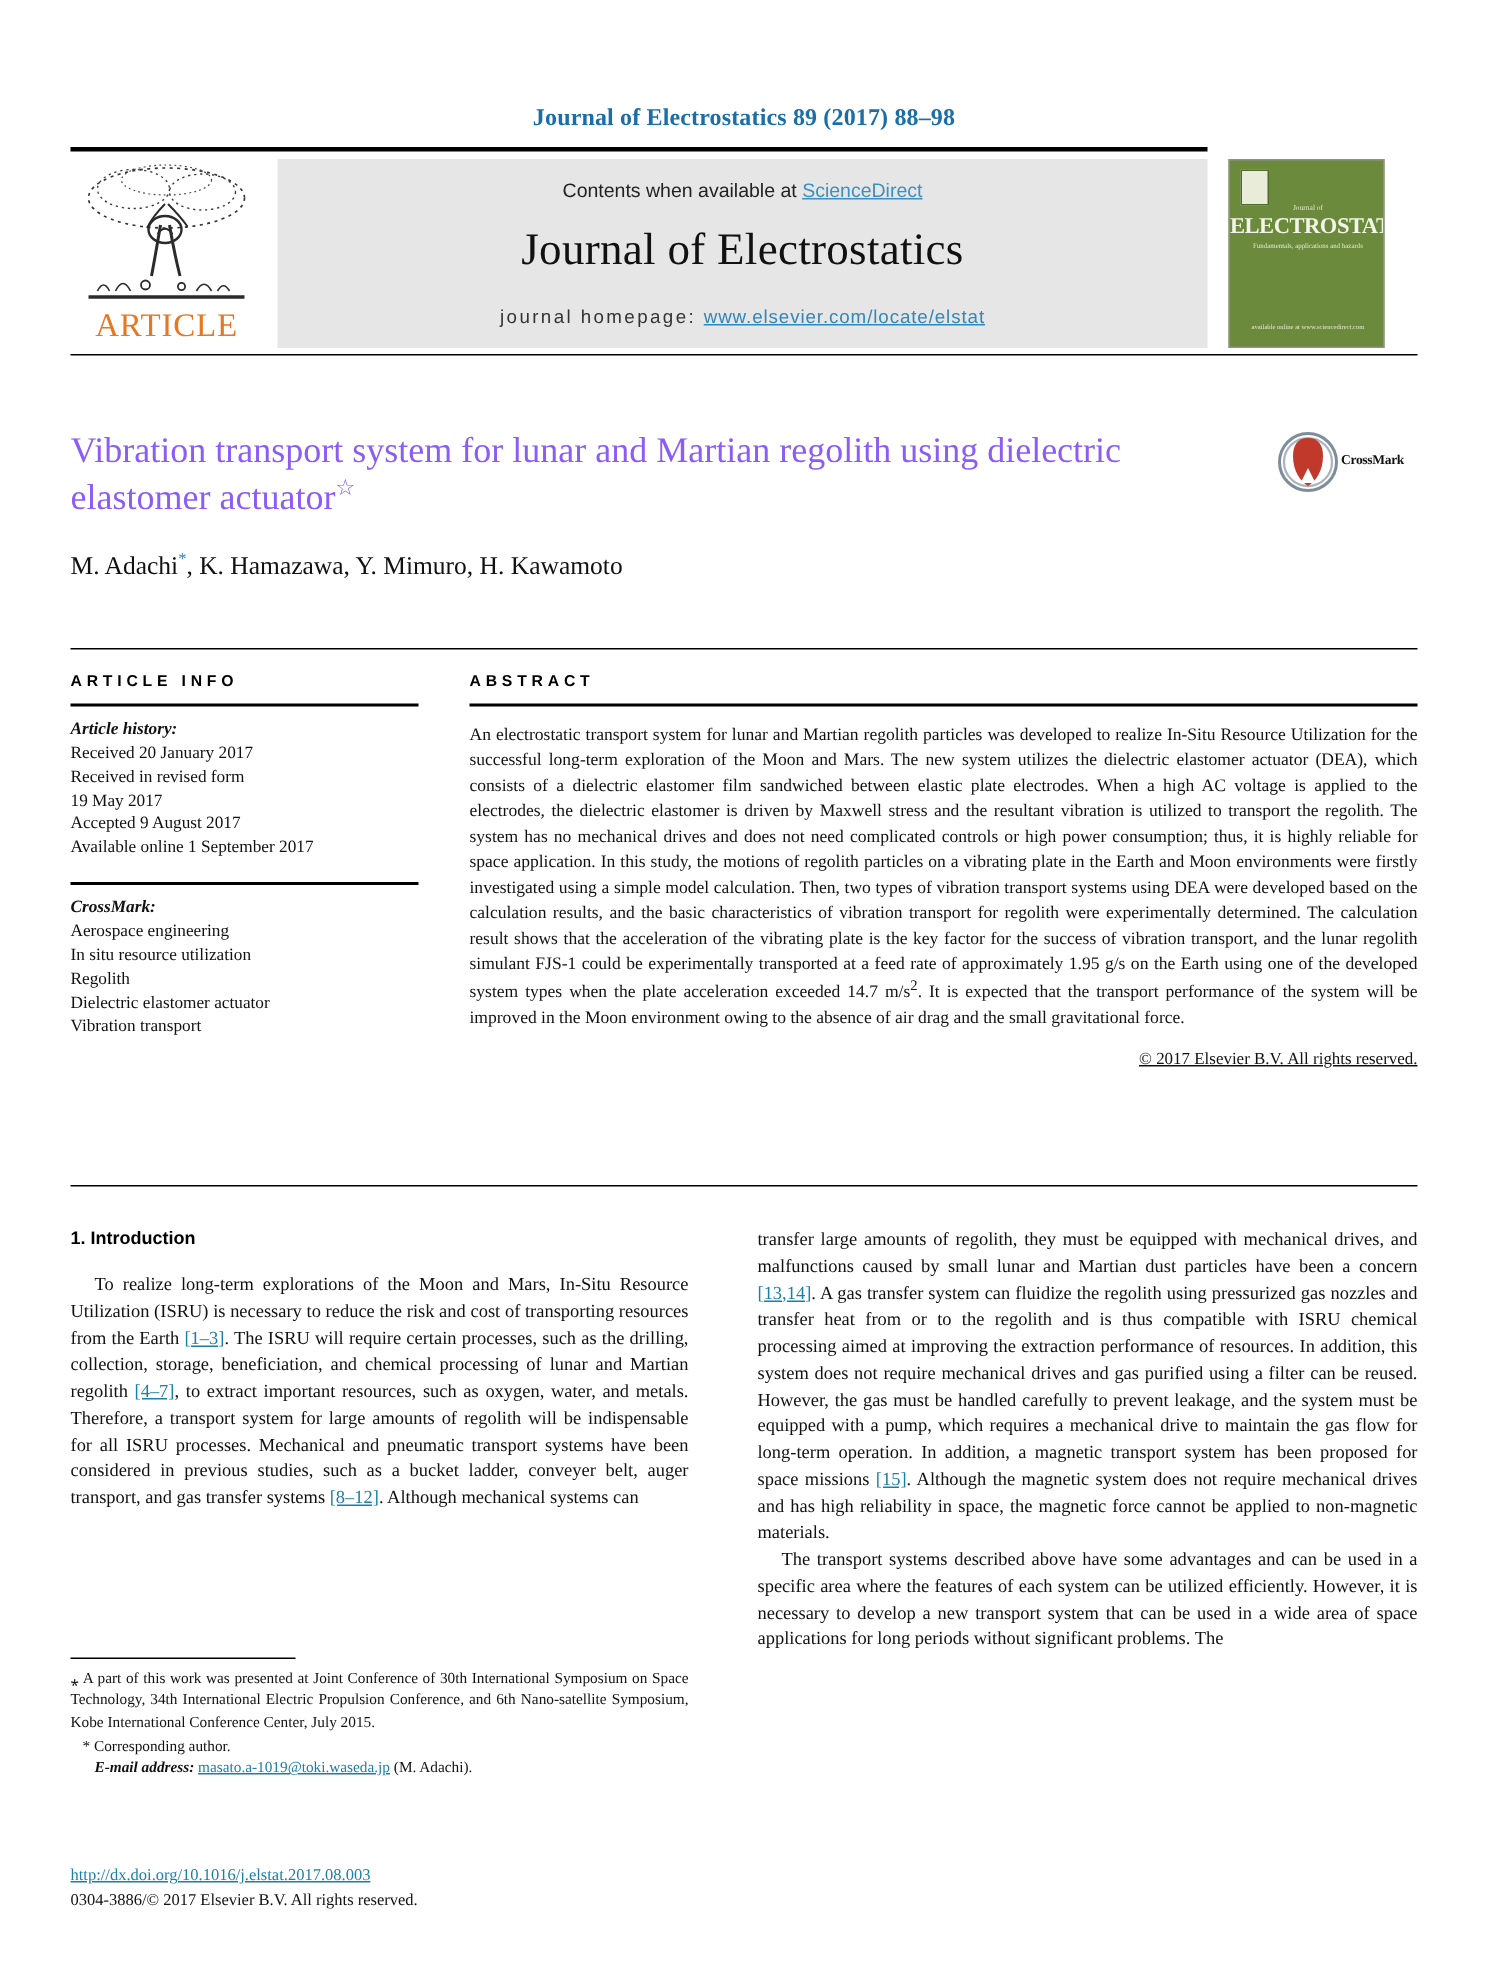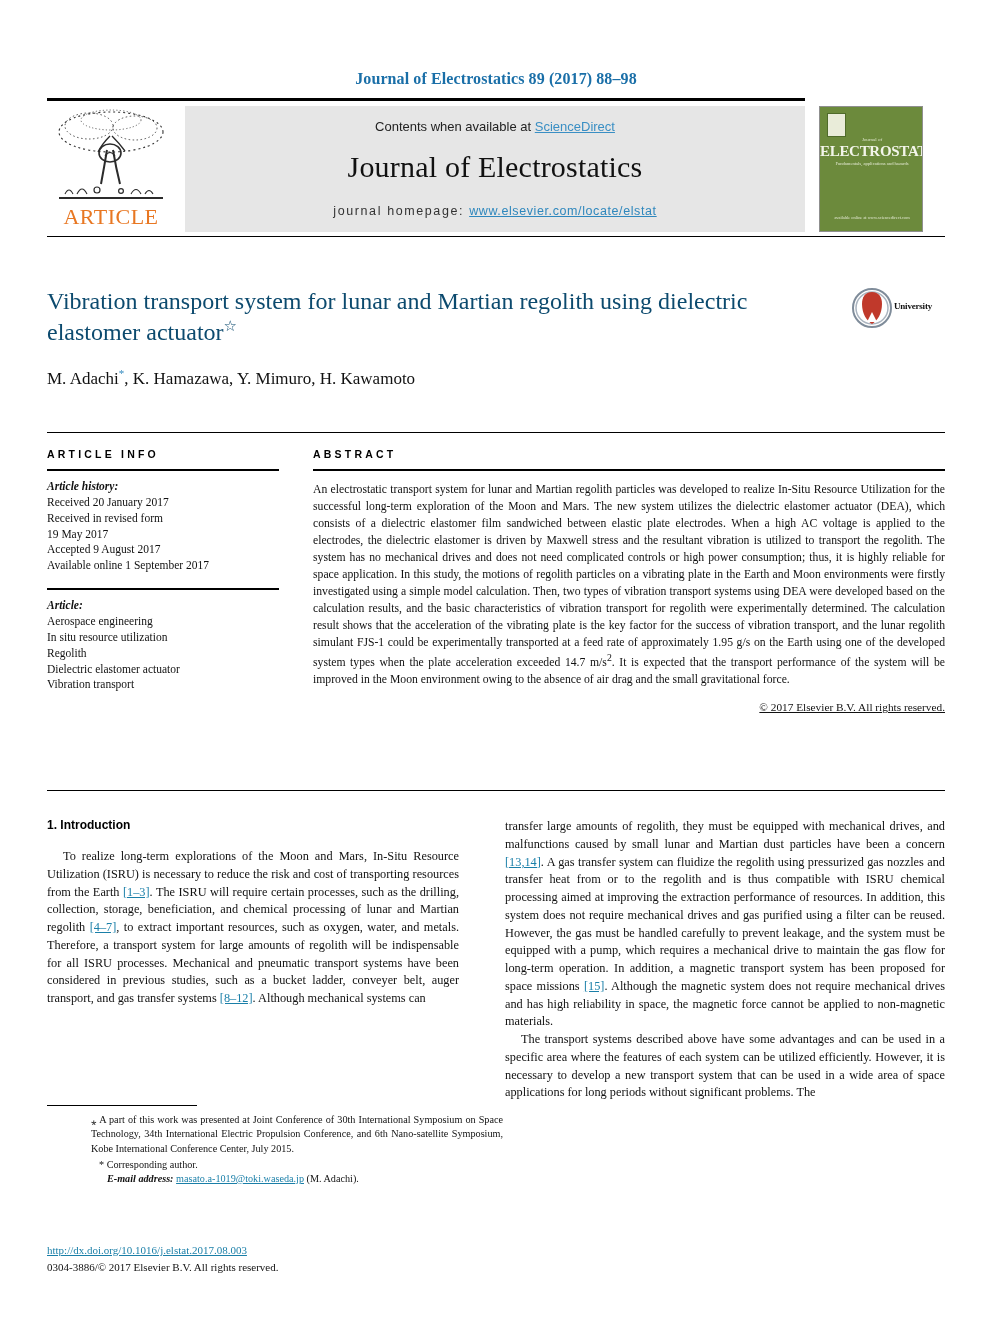--- a/index.html
+++ b/index.html
@@ -149,21 +149,21 @@
   
   .title-block {
     position: absolute;
     left: 47px; top: 286px;
     width: 760px;
   }
   .paper-title {
     font-family: "Liberation Serif", serif;
     font-size: 24px;
     line-height: 1.28;
-    color: #0c4a6e;
+    color: #8b5cf6;
     margin: 0;
     font-weight: normal;
   }
   .title-star { font-size: 15px; vertical-align: super; }
   .authors {
     margin-top: 20px;
     font-family: "Liberation Serif", serif;
     font-size: 17px;
     color: #111;
   }
@@ -297,21 +297,20 @@
   }
   .footnotes {
     position: absolute;
     left: 47px; top: 1113px;
     width: 412px;
     font-family: "Liberation Serif", serif;
     font-size: 10.2px;
     line-height: 1.4;
     text-align: justify;
     color: #111;
-    margin-left: 44px;
   }
   .fn-star { }
   .fn-corr { margin-top: 2px; text-indent: 8px; }
   .fn-email { text-indent: 16px; }
   .fn-email .lbl { font-style: italic; font-weight: bold; }
   .mail-link { color: #1a7fa8; }
   .doi-block {
     position: absolute;
     left: 47px; top: 1242px;
     width: 412px;
@@ -378,39 +377,39 @@
     <div class="authors"><span>M. Adachi</span><span class="author-star">*</span><span>, K. Hamazawa, Y. Mimuro, H. Kawamoto</span></div>
   </div>
 
   <div class="crossmark">
     <svg width="40" height="40" viewBox="0 0 40 40">
       <circle cx="20" cy="20" r="19" fill="#ffffff" stroke="#7f8c9a" stroke-width="2"></circle>
       <circle cx="20" cy="20" r="16" fill="#ffffff" stroke="#aab4bf" stroke-width="1.5"></circle>
       <path d="M20 4 C27 4 30 9 30 16 C30 26 25 33 20 36 C15 33 10 26 10 16 C10 9 13 4 20 4 Z" fill="#c0392b"></path>
       <path d="M20 24 L15 34 L25 34 Z" fill="#ffffff"></path>
     </svg>
-    <div class="crossmark-label">University</div>
+    <div class="crossmark-label">CrossMark</div>
   </div>
 
   <div class="rule-above-info"></div>
 
   <div class="info-col">
     <div class="sec-label">ARTICLE INFO</div>
     <div class="thin-rule"></div>
     <div class="info-group">
       <div class="head">Article history:</div>
       <div>Received 20 January 2017</div>
       <div>Received in revised form</div>
       <div>19 May 2017</div>
       <div>Accepted 9 August 2017</div>
       <div>Available online 1 September 2017</div>
     </div>
     <div class="info-rule2"></div>
     <div class="info-group">
-      <div class="head">Article:</div>
+      <div class="head">CrossMark:</div>
       <div>Aerospace engineering</div>
       <div>In situ resource utilization</div>
       <div>Regolith</div>
       <div>Dielectric elastomer actuator</div>
       <div>Vibration transport</div>
     </div>
   </div>
 
   <div class="abs-col">
     <div class="sec-label">ABSTRACT</div>

